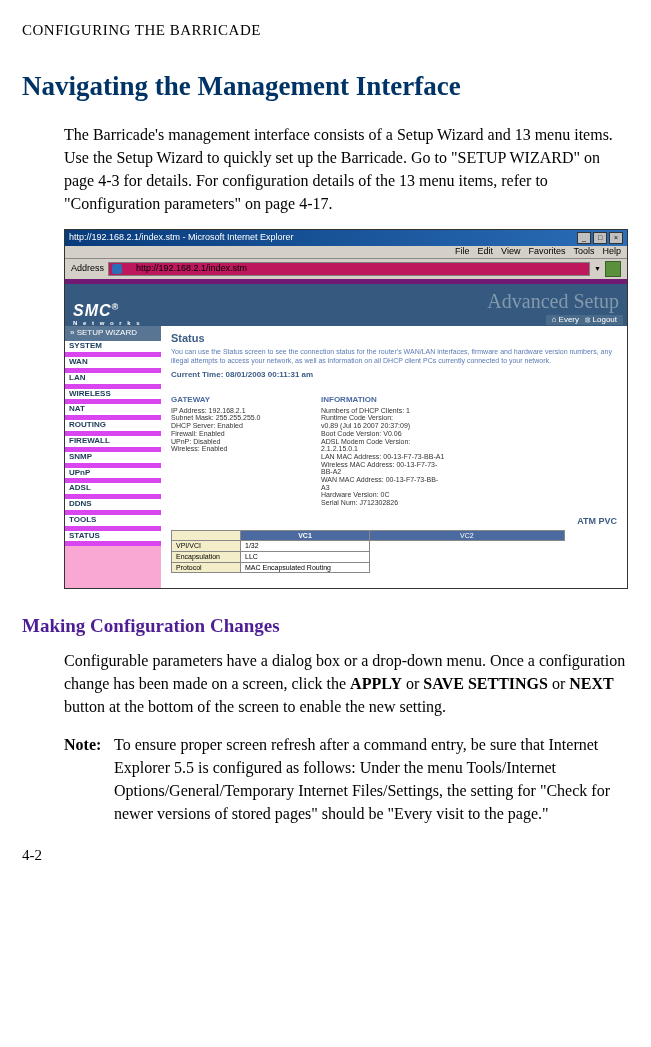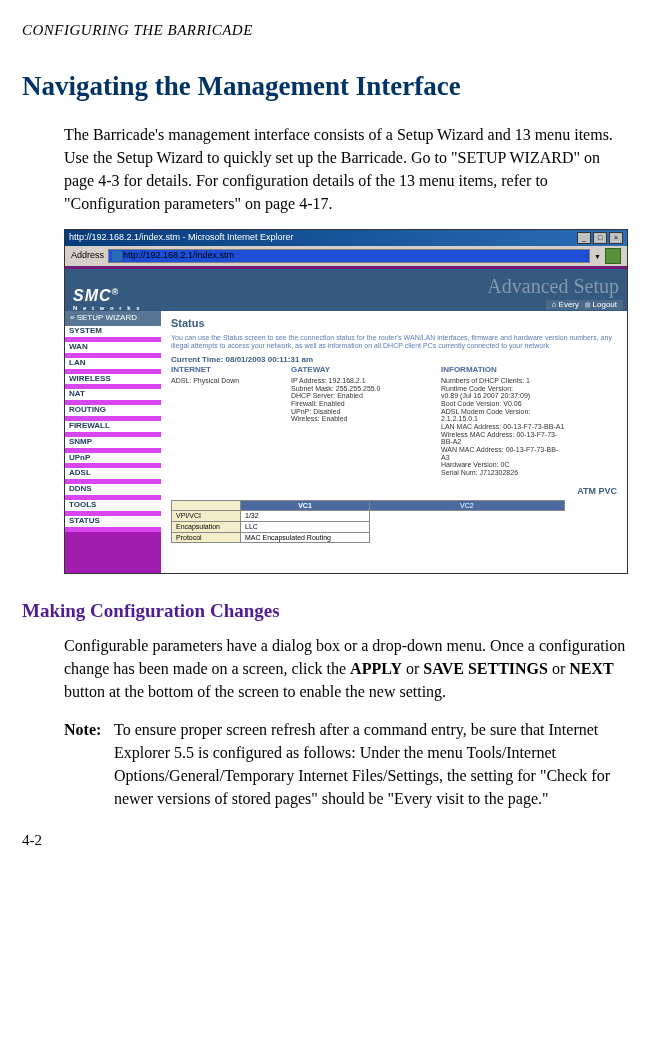--- a/index.html
+++ b/index.html
@@ -5,21 +5,20 @@
   body {
     margin: 0;
     padding: 20px 22px;
     font-family: Garamond, Georgia, serif;
     font-size: 16px;
     line-height: 1.35;
     color: #000;
     width: 607px;
   }
   .running-header {
-    font-style: italic;
     font-variant: small-caps;
     font-size: 15px;
     letter-spacing: 0.5px;
     margin-bottom: 28px;
   }
   h1 {
     font-size: 27px;
     font-weight: bold;
     color: #003366;
     margin: 0 0 18px 0;
@@ -77,50 +76,50 @@
   }
   .win-btn {
     width:12px; height:10px; background:#c0c0c0; border:1px solid #333; font-size:7px; text-align:center; line-height:9px; color:#000;
   }
   .menubar {
     background:#d4d0c8; border-bottom:1px solid #888; padding:1px 6px;
     display:flex; justify-content:space-between; align-items:center;
   }
   .menubar .right { display:flex; gap:8px; }
   .addrbar {
-    background:#d4d0c8; border-bottom:3px solid #701a75; padding:2px 6px;
+    background:#d4d0c8; border-bottom:5px solid #701a75; padding:2px 6px;
     display:flex; align-items:center; gap:4px;
   }
   .addrbox {
-    flex:1; background:#1d4ed8; border:1px solid #7f7f7f; padding:1px 3px;
-    display:flex; align-items:center; gap:1px;
+    flex:1; background:#be185d; border:1px solid #7f7f7f; padding:1px 3px;
+    display:flex; align-items:center; gap:14px;
   }
   .ie-icon { width:10px; height:10px; background:#2c6eb5; border-radius:2px; }
   .go-btn { width:14px; height:14px; background:#5a8f3b; border:1px solid #3a5f27; }
 
   .brand-area {
     background:#36597f; height:42px; position:relative; color:#fff;
     display:flex; align-items:flex-end; padding:0 8px; justify-content:space-between;
   }
   .smc-logo { font-weight:bold; font-size:16px; font-style:italic; letter-spacing:1px; }
   .smc-sub { font-size:6px; letter-spacing:2px; display:block; font-style:normal;}
   .adv-setup { font-size:20px; color:#8399ad; font-family:Georgia,serif; position:absolute; right:8px; top:6px; }
   .head-links { position:absolute; right:4px; bottom:1px; background:#4a6a8a; padding:1px 6px; font-size:8px; display:flex; gap:6px;}
 
   .app-body { display:flex; height:262px; }
-  .sidebar { width:96px; background:#a21caf; color:#fff; }
+  .sidebar { width:96px; background:#f9a8d4; color:#fff; }
   .wizard-link { background:#587694; padding:3px 5px; font-size:8px; color:#fff; }
   .menu-item {
     background:#fff; color:#1a3a58; border-bottom:5px solid #d946ef;
     padding:1px 4px; font-size:8px; font-weight:bold;
   }
   .main-panel { flex:1; background:#fff; padding:6px 10px; overflow:hidden; }
   .status-title { color:#3a5c85; font-weight:bold; font-size:11px; margin-bottom:4px; }
   .status-desc { color:#5a7bb5; font-size:7px; line-height:1.2; margin-bottom:6px;}
-  .cur-time { color:#3a5c85; font-size:8px; font-weight:bold; margin-bottom:1px;}
+  .cur-time { color:#3a5c85; font-size:8px; font-weight:bold; margin-bottom:16px;}
   .status-cols { display:flex; gap:10px; font-size:7px; color:#333; margin-bottom:10px;}
   .status-col .col-head { color:#4a6aa0; font-weight:bold; font-size:8px; margin-bottom:2px; }
   .status-col div { white-space:nowrap; }
   .atm-title { color:#3a5c85; font-weight:bold; font-size:9px; margin-bottom:3px;text-align:right; }
   .atm-wrap { display:flex; gap:0; }
   .atm-table { border-collapse:collapse; font-size:7px; }
   .atm-table td, .atm-table th { border:1px solid #888; padding:1px 4px; }
   .atm-table th.vc { background:#4a6aa0; color:#fff; font-weight:bold; }
   .atm-table td.lbl { background:#f3eec9; width:60px; }
   .atm-table td.val { background:#fff; width:120px; }
@@ -135,20 +134,31 @@
 
 <p class="body-para">The Barricade's management interface consists of a Setup Wizard and 13 menu items. Use the Setup Wizard to quickly set up the Barricade. Go to "SETUP WIZARD" on  page 4-3 for details. For configuration details of the 13 menu items, refer to "Configuration parameters" on page 4-17.</p>
 
 <div class="screenshot">
   <div class="titlebar">
     <span>http://192.168.2.1/index.stm - Microsoft Internet Explorer</span>
     <div class="titlebar-icons">
       <div class="win-btn">_</div>
       <div class="win-btn">□</div>
       <div class="win-btn">×</div>
+    </div>
+  </div>
+  <div class="menubar">
+    <span></span>
+    <div class="right">
+      <span>File</span>
+      <span>Edit</span>
+      <span>View</span>
+      <span>Favorites</span>
+      <span>Tools</span>
+      <span>Help</span>
     </div>
   </div>
   <div class="addrbar">
     <span>Address</span>
     <div class="addrbox">
       <span class="ie-icon"></span>
       <span>http://192.168.2.1/index.stm</span>
     </div>
     <span style="font-size:7px;">▼</span>
     <div class="go-btn"></div>
@@ -181,24 +191,20 @@
       <div class="menu-item">ADSL</div>
       <div class="menu-item">DDNS</div>
       <div class="menu-item">TOOLS</div>
       <div class="menu-item">STATUS</div>
     </div>
     <div class="main-panel">
       <div class="status-title">Status</div>
       <div class="status-desc">You can use the Status screen to see the connection status for the router's WAN/LAN interfaces, firmware and hardware version numbers, any illegal attempts to access your network, as well as information on all DHCP client PCs currently connected to your network.</div>
       <div class="cur-time">Current Time: 08/01/2003 00:11:31 am</div>
       <div class="status-cols">
-        <div class="status-col" style="width:110px;">
-          <div class="col-head">INTERNET</div>
-          <div>ADSL:   Physical Down</div>
-        </div>
         <div class="status-col" style="width:140px;">
           <div class="col-head">GATEWAY</div>
           <div>IP Address:   192.168.2.1</div>
           <div>Subnet Mask:   255.255.255.0</div>
           <div>DHCP Server:   Enabled</div>
           <div>Firewall:   Enabled</div>
           <div>UPnP:   Disabled</div>
           <div>Wireless:   Enabled</div>
         </div>
         <div class="status-col">

